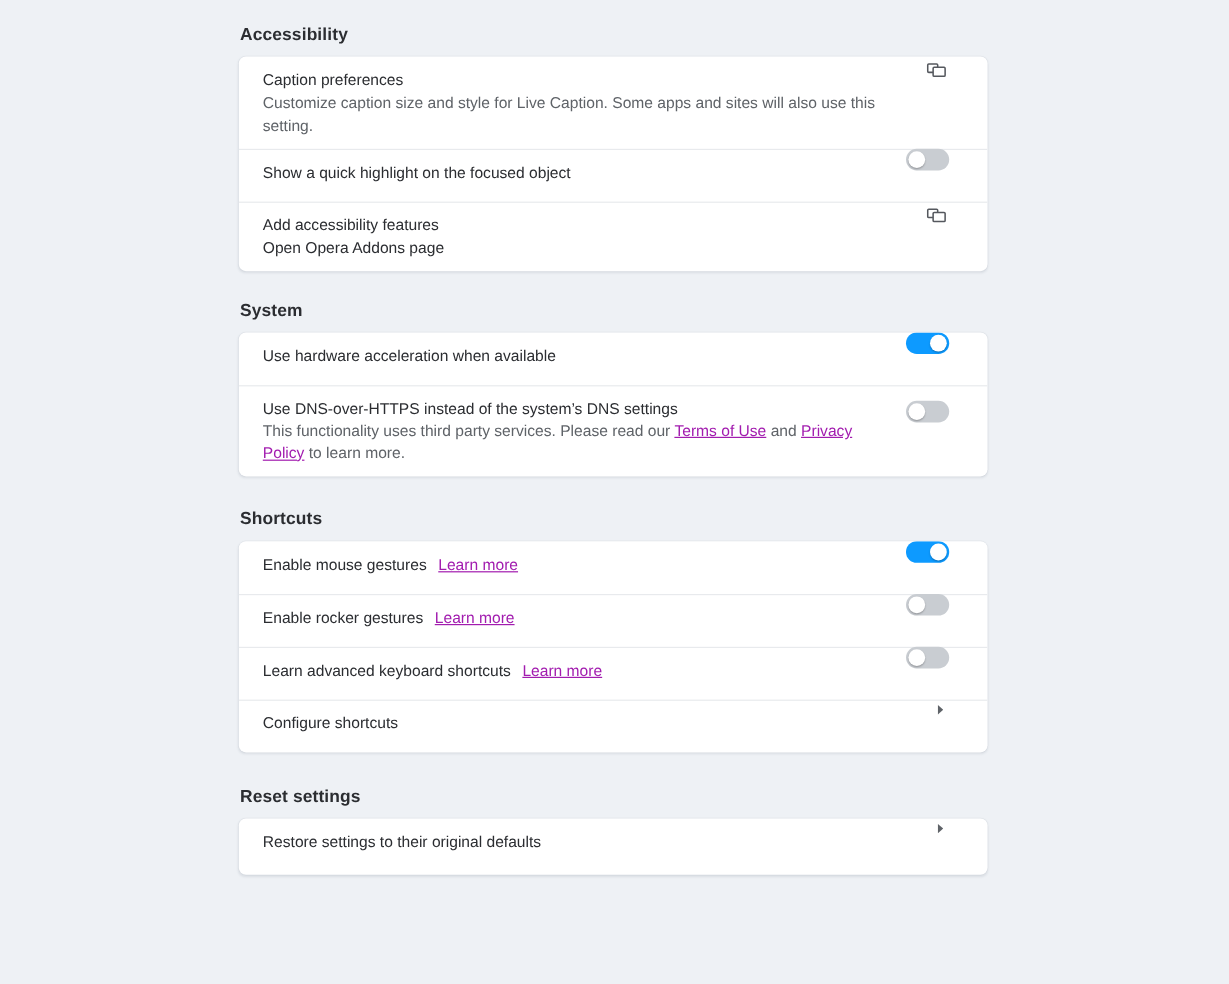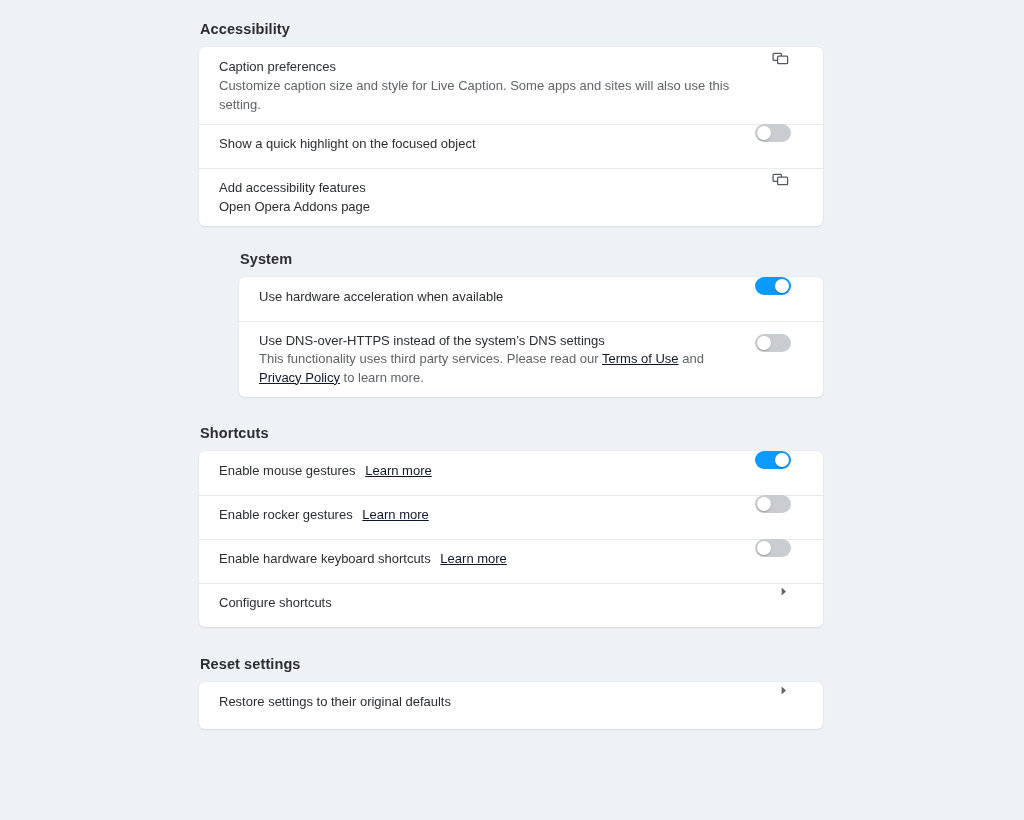--- a/index.html
+++ b/index.html
@@ -87,21 +87,21 @@
     flex: 0 0 auto;
     display: flex;
     align-items: center;
     justify-content: flex-end;
     margin-left: 16px;
     min-width: 38px;
   }
 
   a.inline-link,
   .inline-link {
-    color: #0f172a;
+    color: #a21caf;
     text-decoration: underline;
     cursor: pointer;
     font-size: 13px;
   }
 
   
   .toggle {
     width: 36px;
     height: 18px;
     border-radius: 9px;
@@ -141,21 +141,21 @@
     height: 16px;
     display: flex;
     align-items: center;
     justify-content: center;
     color: #5f6368;
     cursor: pointer;
   }
 
   
   .sec-accessibility { margin-bottom: 9px; }
-  .sec-system { padding-top: 16px; margin-left: 40px; }
+  .sec-system { padding-top: 16px; }
   .sec-shortcuts { padding-top: 16px; }
   .sec-reset { padding-top: 17px; }
 </style>
 </head>
 <body>
 
 <div class="page">
   <div class="content">
 
     <div class="section sec-accessibility">
@@ -274,21 +274,21 @@
           <div class="row-control">
             <span class="toggle">
               <span class="knob"></span>
             </span>
           </div>
         </div>
 
         <div class="row" style="min-height:44px;">
           <div class="row-text">
             <div class="row-title">
-              <span>Enable hardware keyboard shortcuts</span>
+              <span>Learn advanced keyboard shortcuts</span>
               <span class="inline-link">Learn more</span>
             </div>
           </div>
           <div class="row-control">
             <span class="toggle">
               <span class="knob"></span>
             </span>
           </div>
         </div>
 

